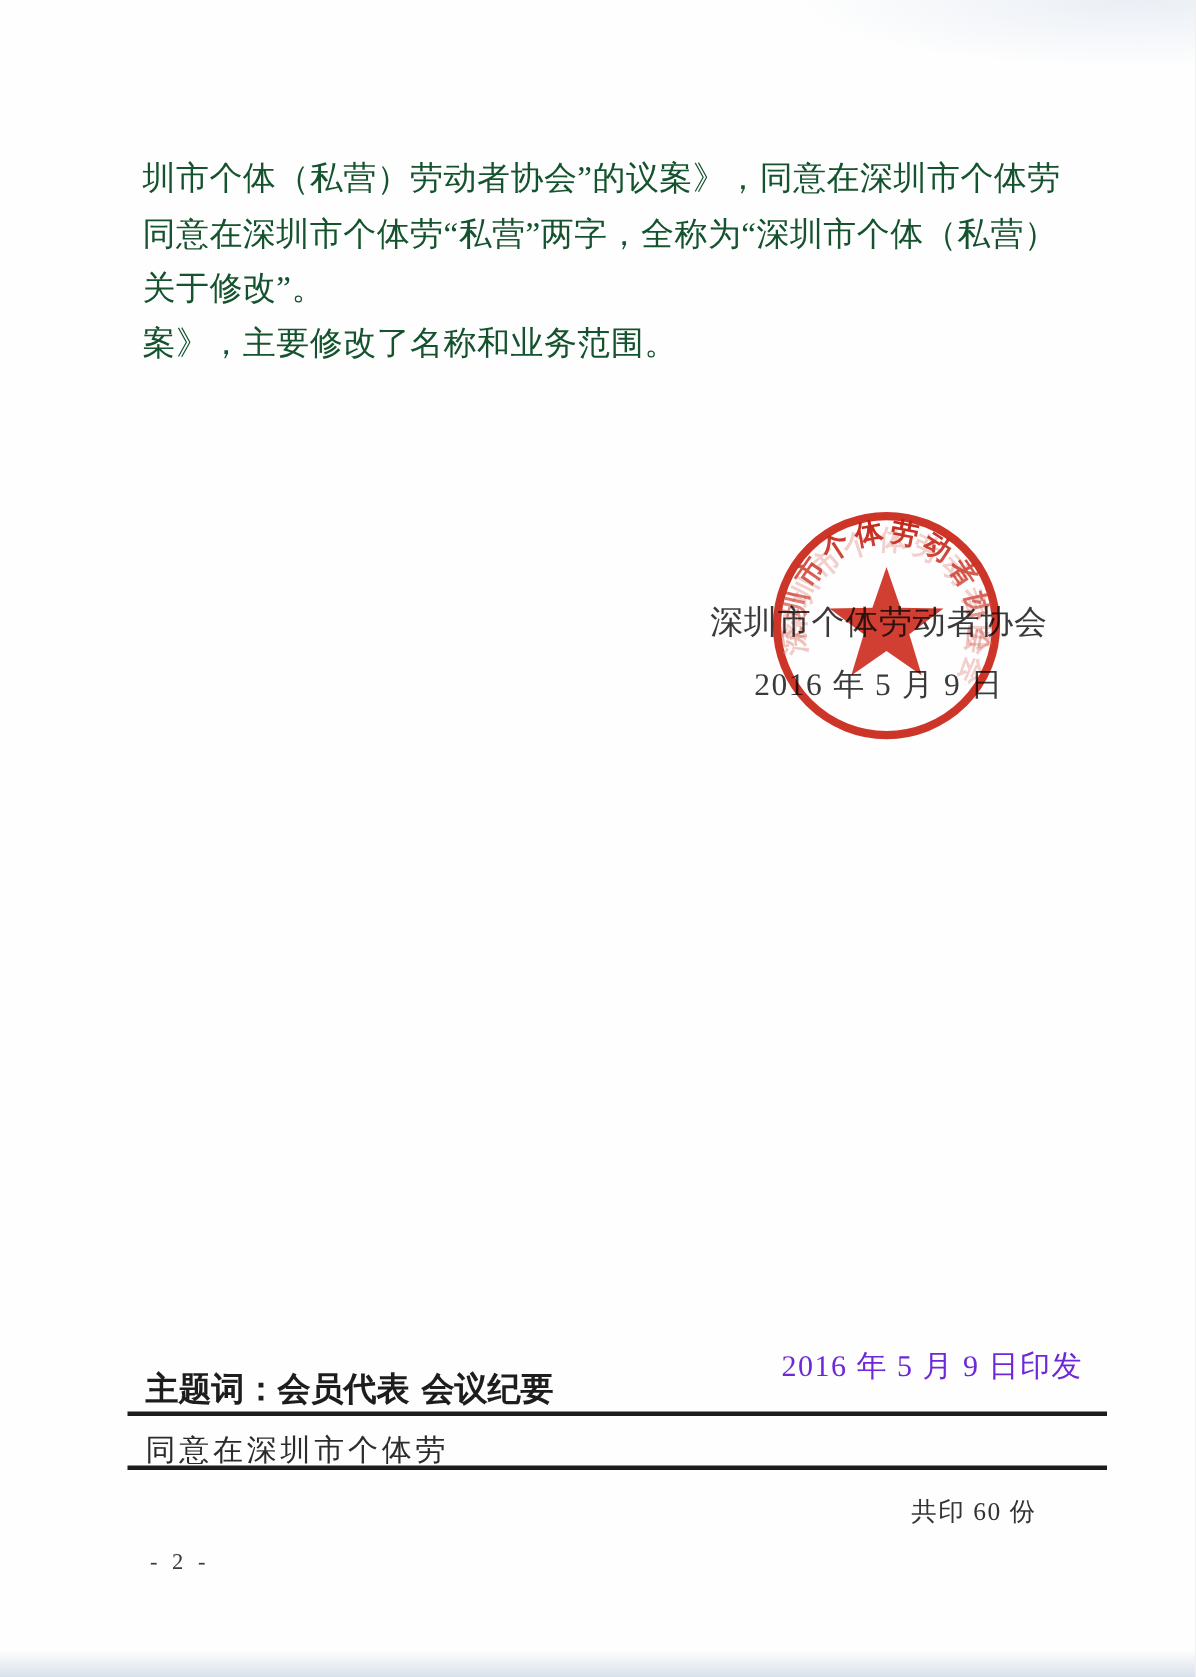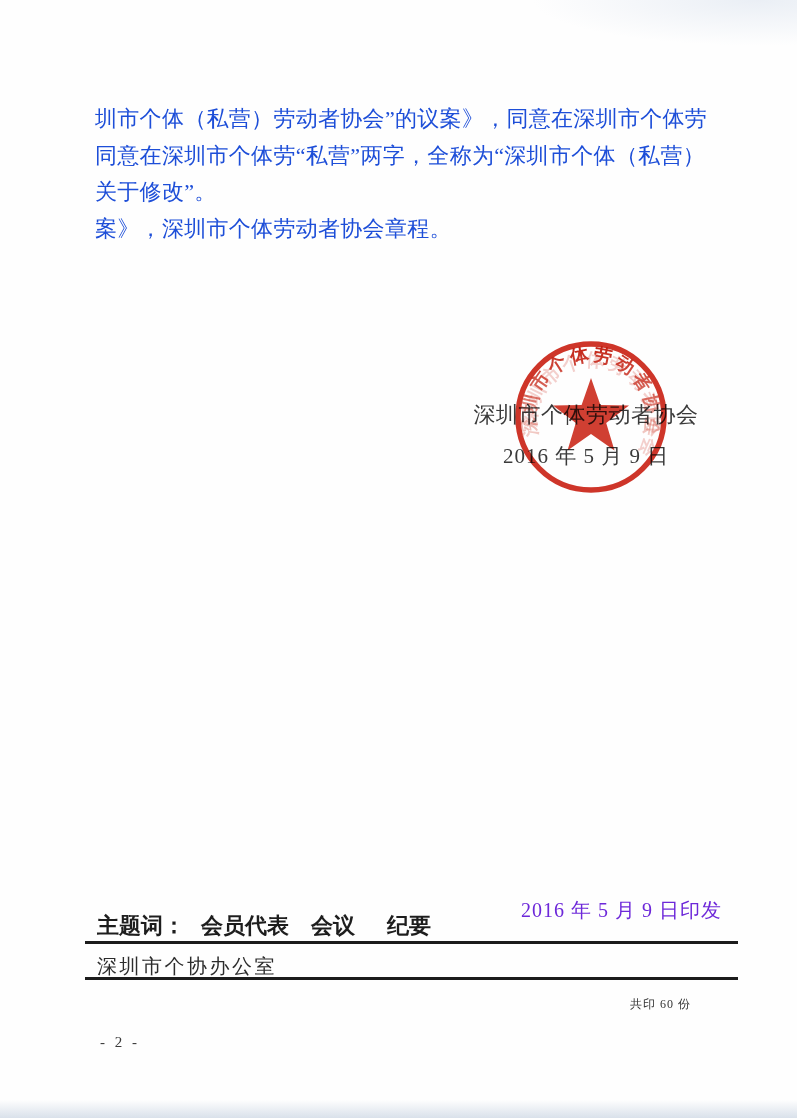--- a/index.html
+++ b/index.html
@@ -19,21 +19,21 @@
     pointer-events:none;
   }
   .edge-tint-bottom{
     position:absolute;left:0;bottom:0;width:797px;height:18px;
     background:linear-gradient(to bottom,rgba(178,194,214,0),rgba(172,189,211,.45));
     pointer-events:none;
   }
   
   .body-text{
     position:absolute;left:95px;top:101px;width:622px;
-    font-size:22px;line-height:36.5px;color:#1d4ed8;
+    font-size:22px;line-height:36.5px;color:#14532d;
     letter-spacing:.3px;
   }
   .body-text .line{white-space:nowrap;}
   .body-text .indent{text-indent:44px;}
   
   .signature{
     position:absolute;left:450px;top:403px;width:272px;
     text-align:center;color:#3a3a3a;
   }
   .sig-org{font-size:22px;line-height:24px;letter-spacing:.5px;}
@@ -41,53 +41,53 @@
   
   .seal{
     position:absolute;left:508px;top:334px;width:166px;height:166px;
     mix-blend-mode:multiply;
   }
   
   .subject-row{
     position:absolute;left:97px;top:911px;width:644px;
     font-size:22px;font-weight:bold;color:#1d1d1d;white-space:nowrap;
   }
-  .subject-term{margin-left:16px;}
-  .subject-term.t1{margin-left:22px;}
-  .subject-term.t2{margin-left:32px;}
+  .subject-term{margin-left:0;}
+  .subject-term.t1{margin-left:8px;}
+  .subject-term.t2{}
   .rule{position:absolute;left:85px;width:653px;height:3px;background:#1c1c1c;}
   .rule-1{top:941px;}
   .rule-2{top:977px;}
   .issuer{
     position:absolute;left:97px;top:953px;
     font-size:20px;letter-spacing:2.5px;color:#2c2c2c;white-space:nowrap;
   }
   .print-date{
     position:absolute;right:75px;top:897px;
     font-size:20px;letter-spacing:1px;color:#6d28d9;white-space:nowrap;
   }
   .copies{
     position:absolute;right:106px;top:996px;
-    font-size:12px;letter-spacing:1px;color:#333;white-space:nowrap;
+    font-size:17px;letter-spacing:1px;color:#333;white-space:nowrap;
   }
   .page-number{
     position:absolute;left:100px;top:1034px;
     font-size:15px;letter-spacing:3px;color:#3a3a3a;white-space:nowrap;
   }
 </style>
 </head>
 <body>
 
 <div class="page">
 
   <div class="body-text">
     <div class="line">圳市个体（私营）劳动者协会”的议案》，同意在深圳市个体劳</div>
     <div class="line">同意在深圳市个体劳“私营”两字，全称为“深圳市个体（私营）</div>
     <div class="line">关于修改”。</div>
-    <div class="line">案》，深圳市个体劳动者协会章程。</div>
+    <div class="line">案》，主要修改了名称和业务范围。</div>
   </div>
 
   <div class="signature">
     <div class="sig-org">深圳市个体劳动者协会</div>
     <div class="sig-date">2016 年 5 月 9 日</div>
   </div>
 
   <svg class="seal" viewBox="0 0 166 166">
     <defs>
       <linearGradient id="sealFade" x1="0" y1="0" x2="0" y2="1">
@@ -110,21 +110,21 @@
       <textPath href="#arcPath" startOffset="1" textLength="213" lengthAdjust="spacing">深圳市个体劳动者协会</textPath>
     </text>
   </svg>
 
   <div class="subject-row">
     <span>主题词：</span><span class="subject-term t0">会员代表</span><span class="subject-term t1">会议</span><span class="subject-term t2">纪要</span>
   </div>
 
   <div class="rule rule-1"></div>
 
-  <div class="issuer">深圳市个协办公室</div>
+  <div class="issuer">同意在深圳市个体劳</div>
   <div class="print-date">2016 年 5 月 9 日印发</div>
 
   <div class="rule rule-2"></div>
 
   <div class="copies">共印 60 份</div>
 
   <div class="page-number">- 2 -</div>
 
   <div class="edge-tint-top"></div>
   <div class="edge-tint-bottom"></div>

